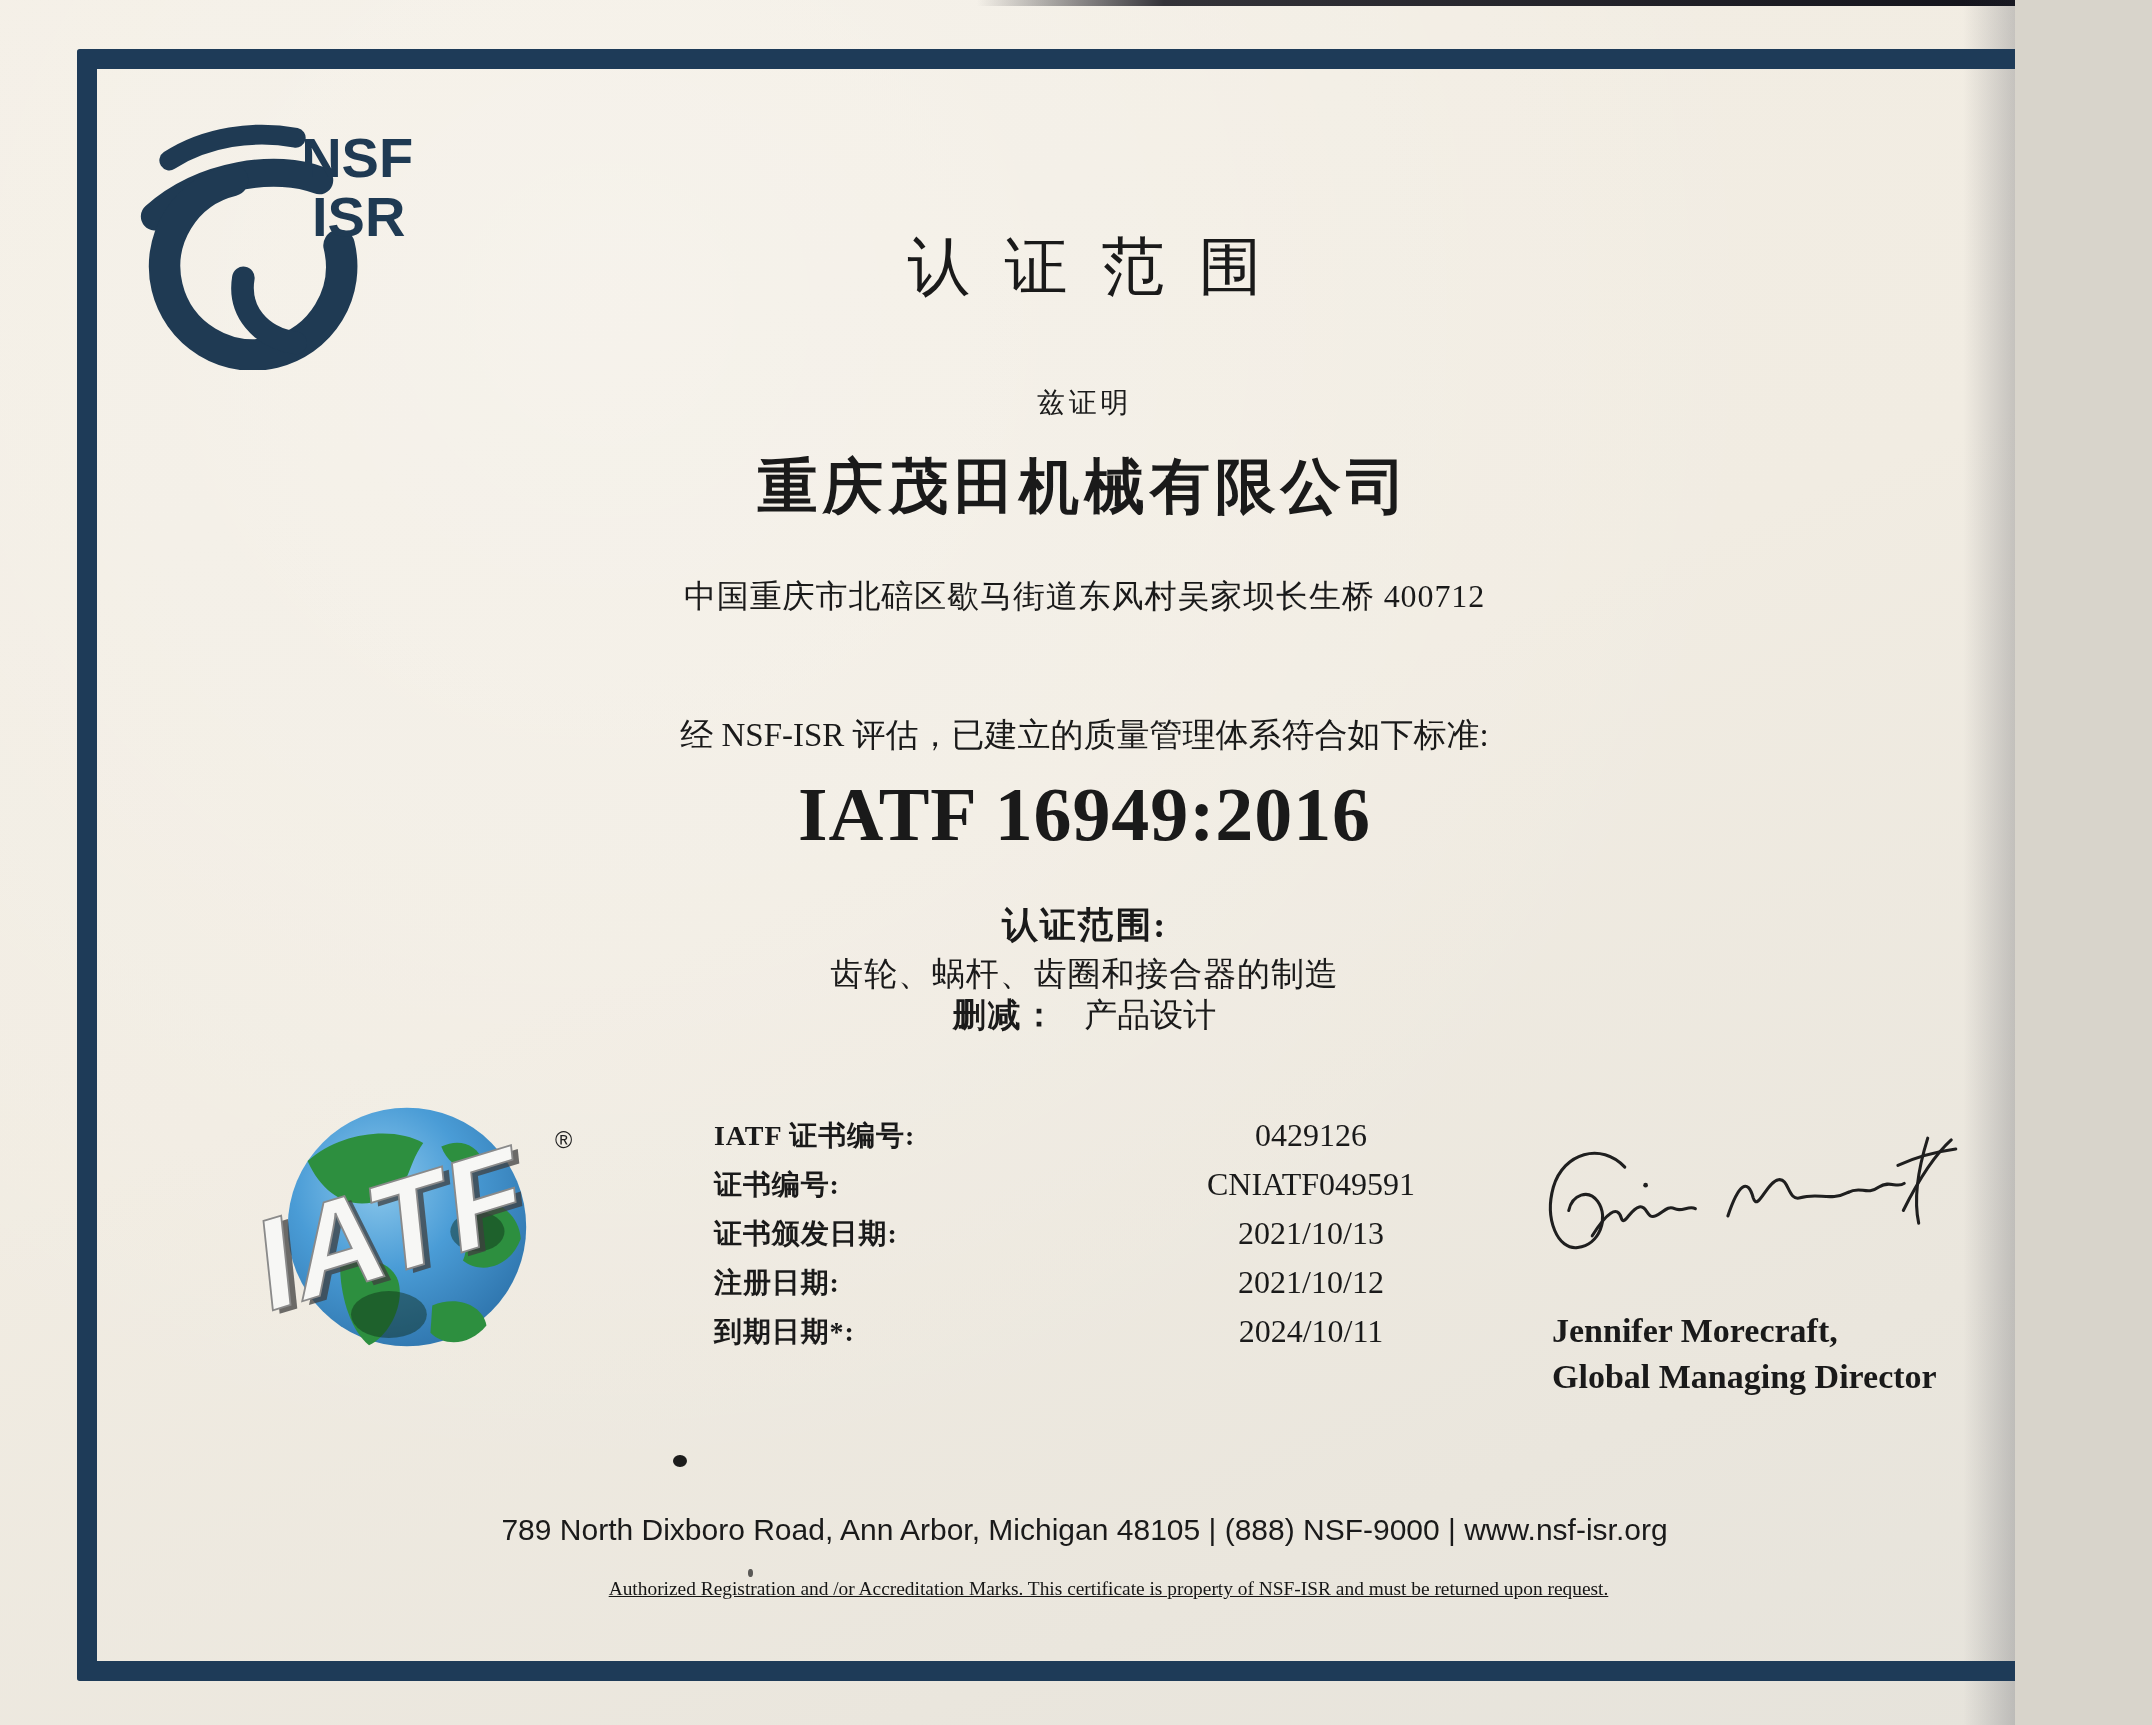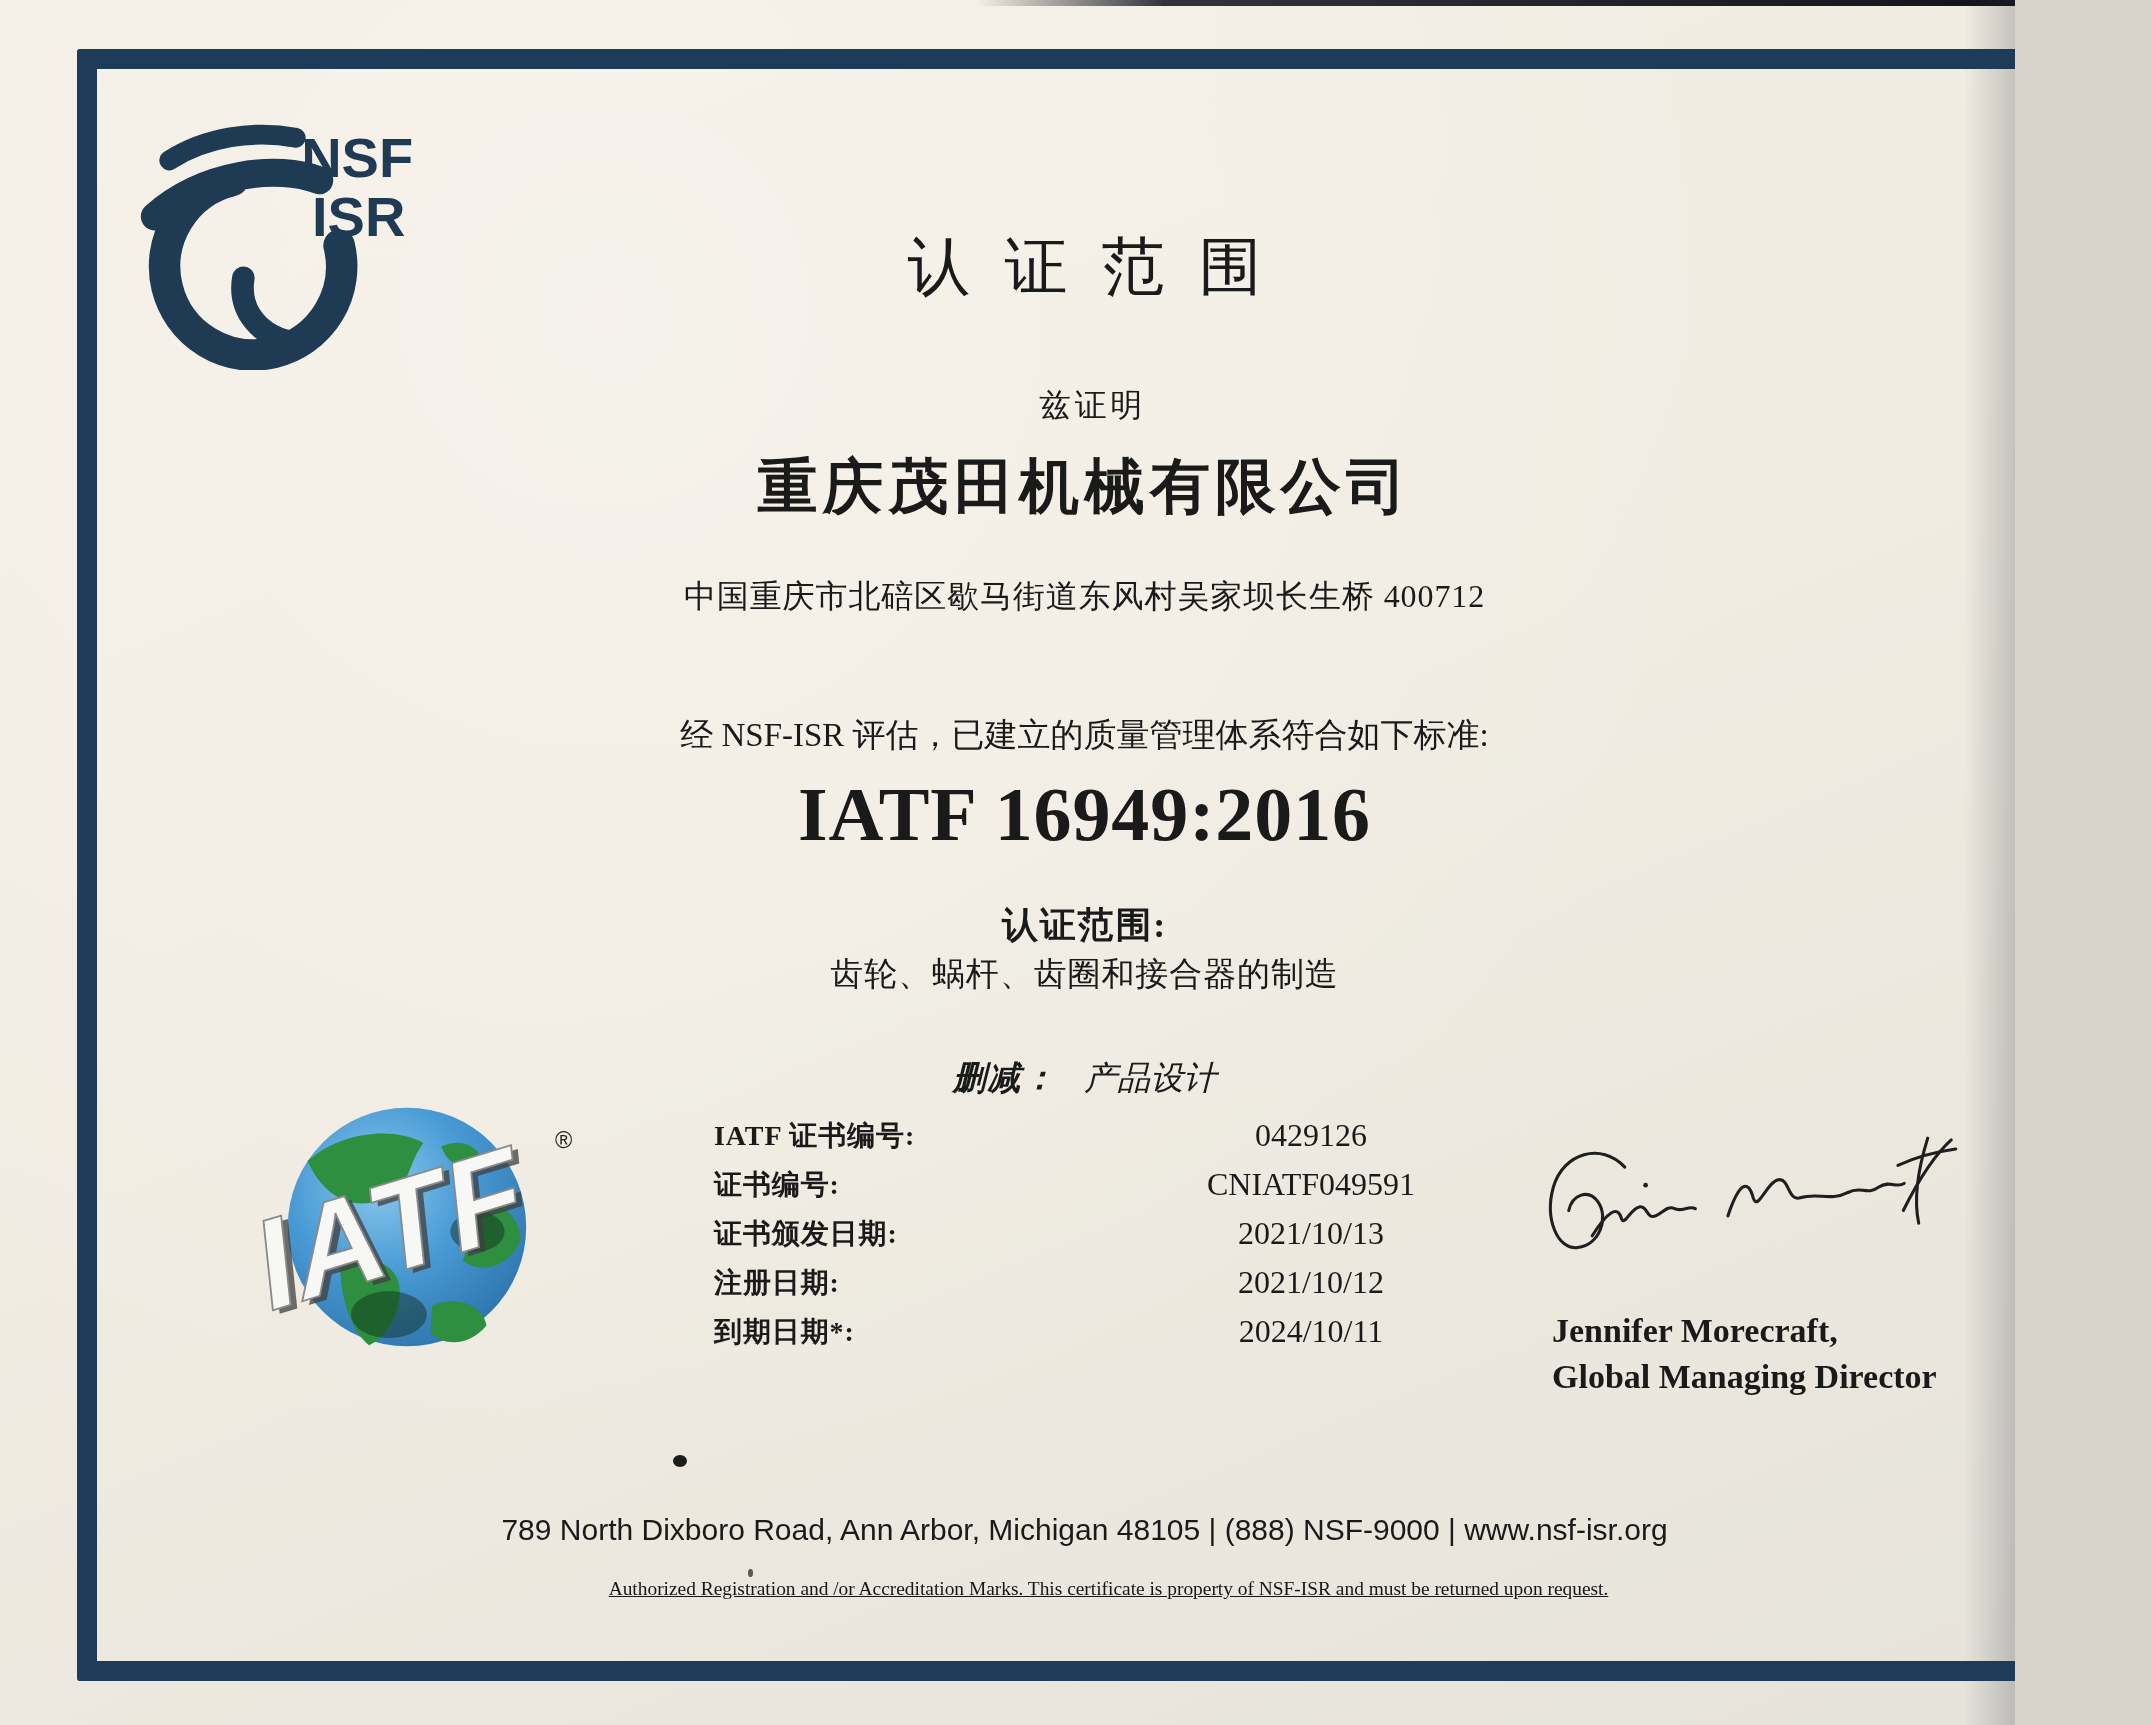--- a/index.html
+++ b/index.html
@@ -18,28 +18,28 @@
     background:linear-gradient(to right,rgba(18,18,26,0),rgba(18,18,26,0.85) 18%,#13131b);}
   .photo-edge-right{position:absolute;top:0;right:0;bottom:0;width:52px;
     background:linear-gradient(to right,rgba(40,45,60,0),rgba(40,45,60,0.22));}
   .frame{position:absolute;left:77px;top:49px;width:2015px;height:1632px;
     border:20px solid #1e3b58;border-radius:2.7px;box-sizing:border-box;}
   .speck{position:absolute;background:#1c1c1c;border-radius:50%;}
 
   .centered{position:absolute;left:77px;width:2015px;text-align:center;}
 
   .cert-title{top:224px;font-size:63px;letter-spacing:34px;padding-left:34px;box-sizing:border-box;}
-  .certify-line{top:384px;font-size:32px;letter-spacing:3.6px;padding-left:8px;}
+  .certify-line{top:384px;font-size:28px;letter-spacing:3.6px;}
   .company-name{top:447px;font-size:60px;font-weight:bold;letter-spacing:5.4px;}
   .company-address{top:575px;font-size:32px;letter-spacing:0.9px;}
   .assessment-line{top:713px;font-size:33px;}
   .standard-name{top:771px;font-size:76px;font-weight:bold;letter-spacing:0.9px;}
   .scope-heading{top:901px;font-size:36px;font-weight:bold;letter-spacing:1.8px;}
   .scope-text{top:952px;font-size:33px;letter-spacing:0.9px;}
-  .exclusion-line{top:1056px;font-size:33px;font-style:italic;}
+  .exclusion-line{top:993px;font-size:33px;}
   .exclusion-label{font-weight:bold;margin-right:27px;letter-spacing:1.8px;}
 
   .details{position:absolute;left:714px;top:1111px;width:796px;}
   .detail-row{display:flex;align-items:center;height:49px;}
   .dlabel{width:416px;font-size:28px;font-weight:600;letter-spacing:0.9px;}
   .dvalue{width:362px;text-align:center;font-size:32px;}
 
   .signature-svg{position:absolute;left:1538px;top:1127px;width:425px;height:167px;}
   .signatory{position:absolute;left:1552px;top:1308px;font-size:34px;font-weight:600;line-height:1.34;}
 

